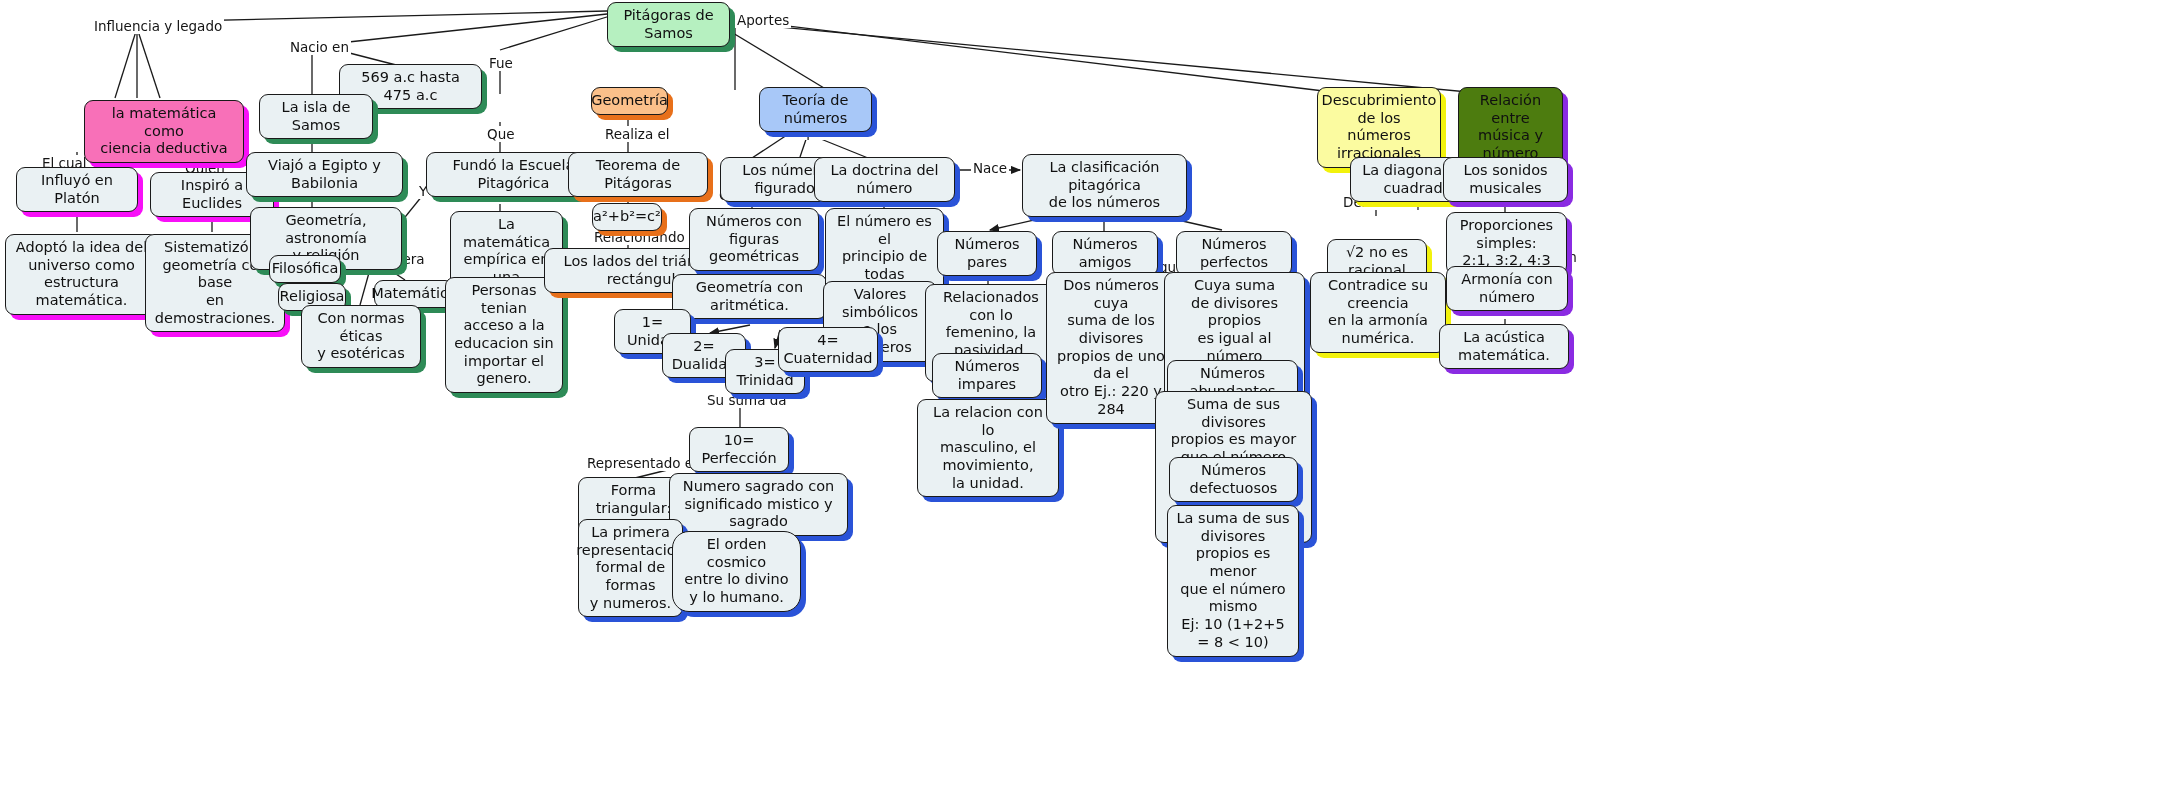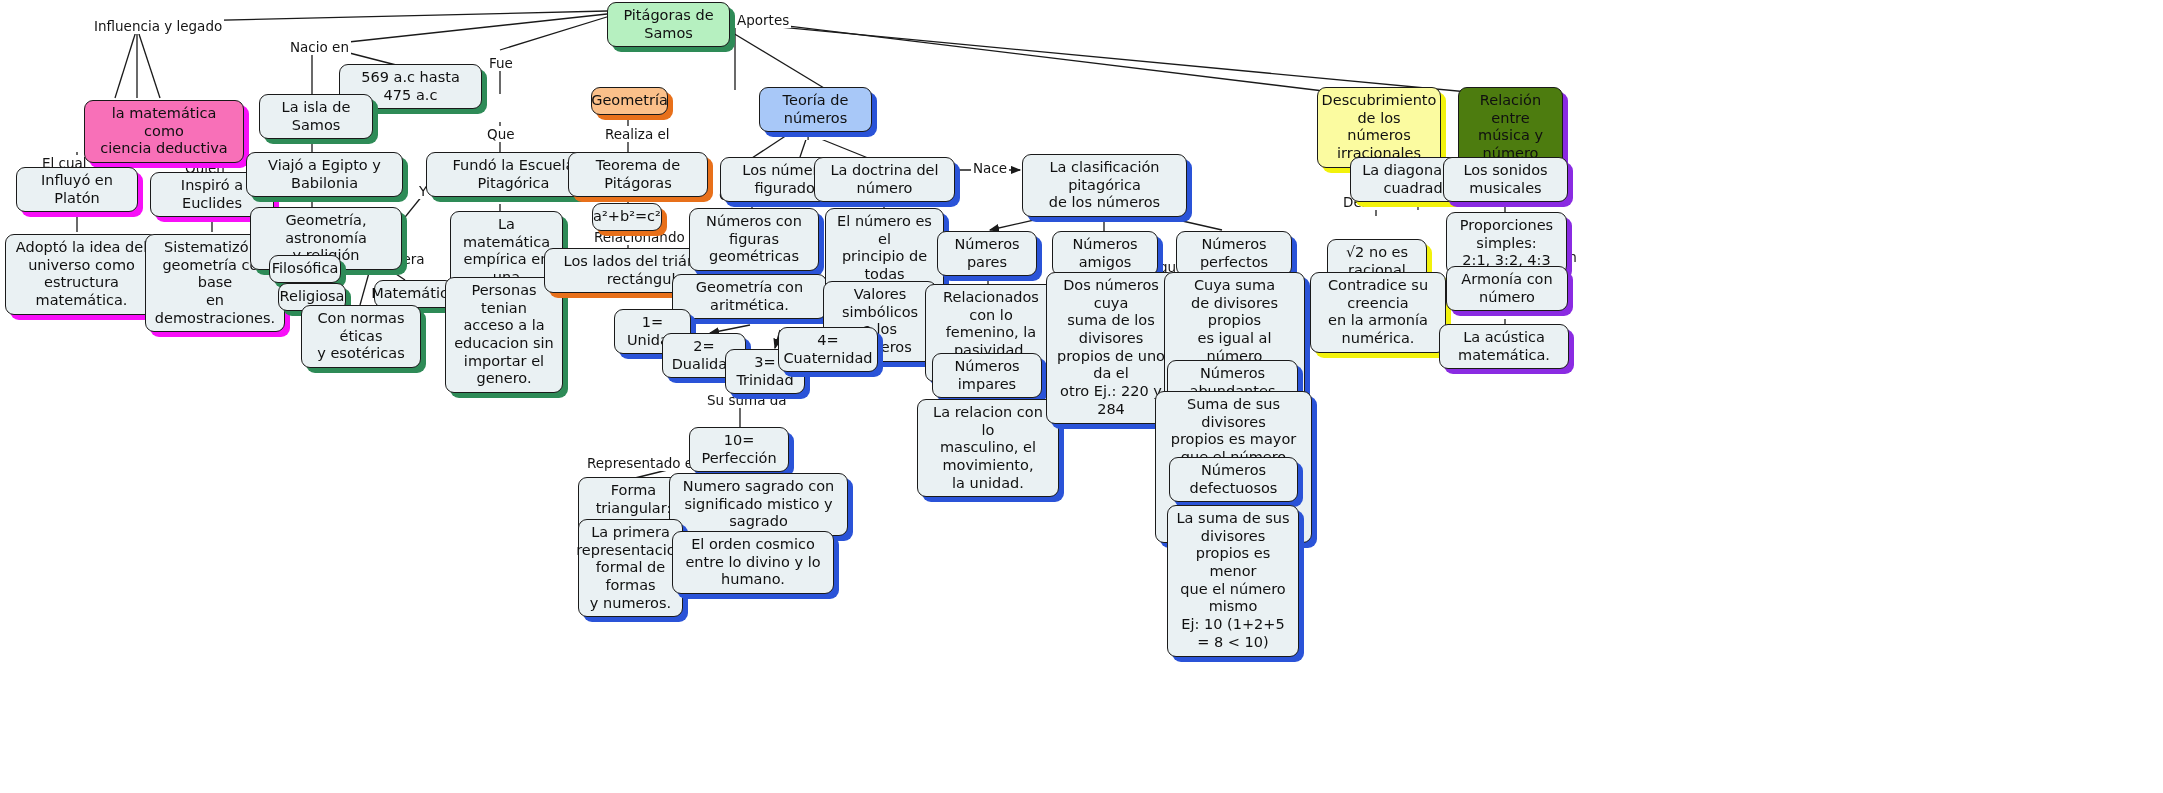--- a/index.html
+++ b/index.html
@@ -217,21 +217,21 @@
     <div class="node  sh-blue" style="left: 778px; top: 327px; width: 100px; min-height: 24px;">4= Cuaternidad</div>
     <div class="node  sh-blue" style="left: 689px; top: 427px; width: 100px; min-height: 24px;">10= Perfección</div>
     <div class="node  sh-blue" style="left: 578px; top: 477px; width: 111px; min-height: 42px;">Forma triangular:
 Tetraktys</div>
     <div class="node  sh-blue" style="left: 669px; top: 473px; width: 179px; min-height: 42px;">Numero sagrado con
 significado mistico y sagrado</div>
     <div class="node  sh-blue" style="left: 578px; top: 519px; width: 105px; min-height: 72px;">La primera
 representacion
 formal de formas
 y numeros.</div>
-    <div class="node  sh-blue" style="left: 672px; top: 531px; width: 162px; min-height: 42px;">El orden cosmico
+    <div class="node  sh-blue" style="left: 672px; top: 531px; width: 129px; min-height: 42px; border-radius: 17px;">El orden cosmico
 entre lo divino y lo humano.</div>
     <div class="node  sh-blue" style="left: 1022px; top: 154px; width: 165px; min-height: 42px;">La clasificación pitagórica
 de los números</div>
     <div class="node  sh-blue" style="left: 937px; top: 231px; width: 100px; min-height: 25px;">Números pares</div>
     <div class="node  sh-blue" style="left: 1052px; top: 231px; width: 106px; min-height: 25px;">Números amigos</div>
     <div class="node  sh-blue" style="left: 1176px; top: 231px; width: 116px; min-height: 25px;">Números perfectos</div>
     <div class="node  sh-blue" style="left: 925px; top: 284px; width: 132px; min-height: 58px;">Relacionados con lo
 femenino, la pasividad,
 la dualidad</div>
     <div class="node  sh-blue" style="left: 932px; top: 353px; width: 110px; min-height: 25px;">Números impares</div>

